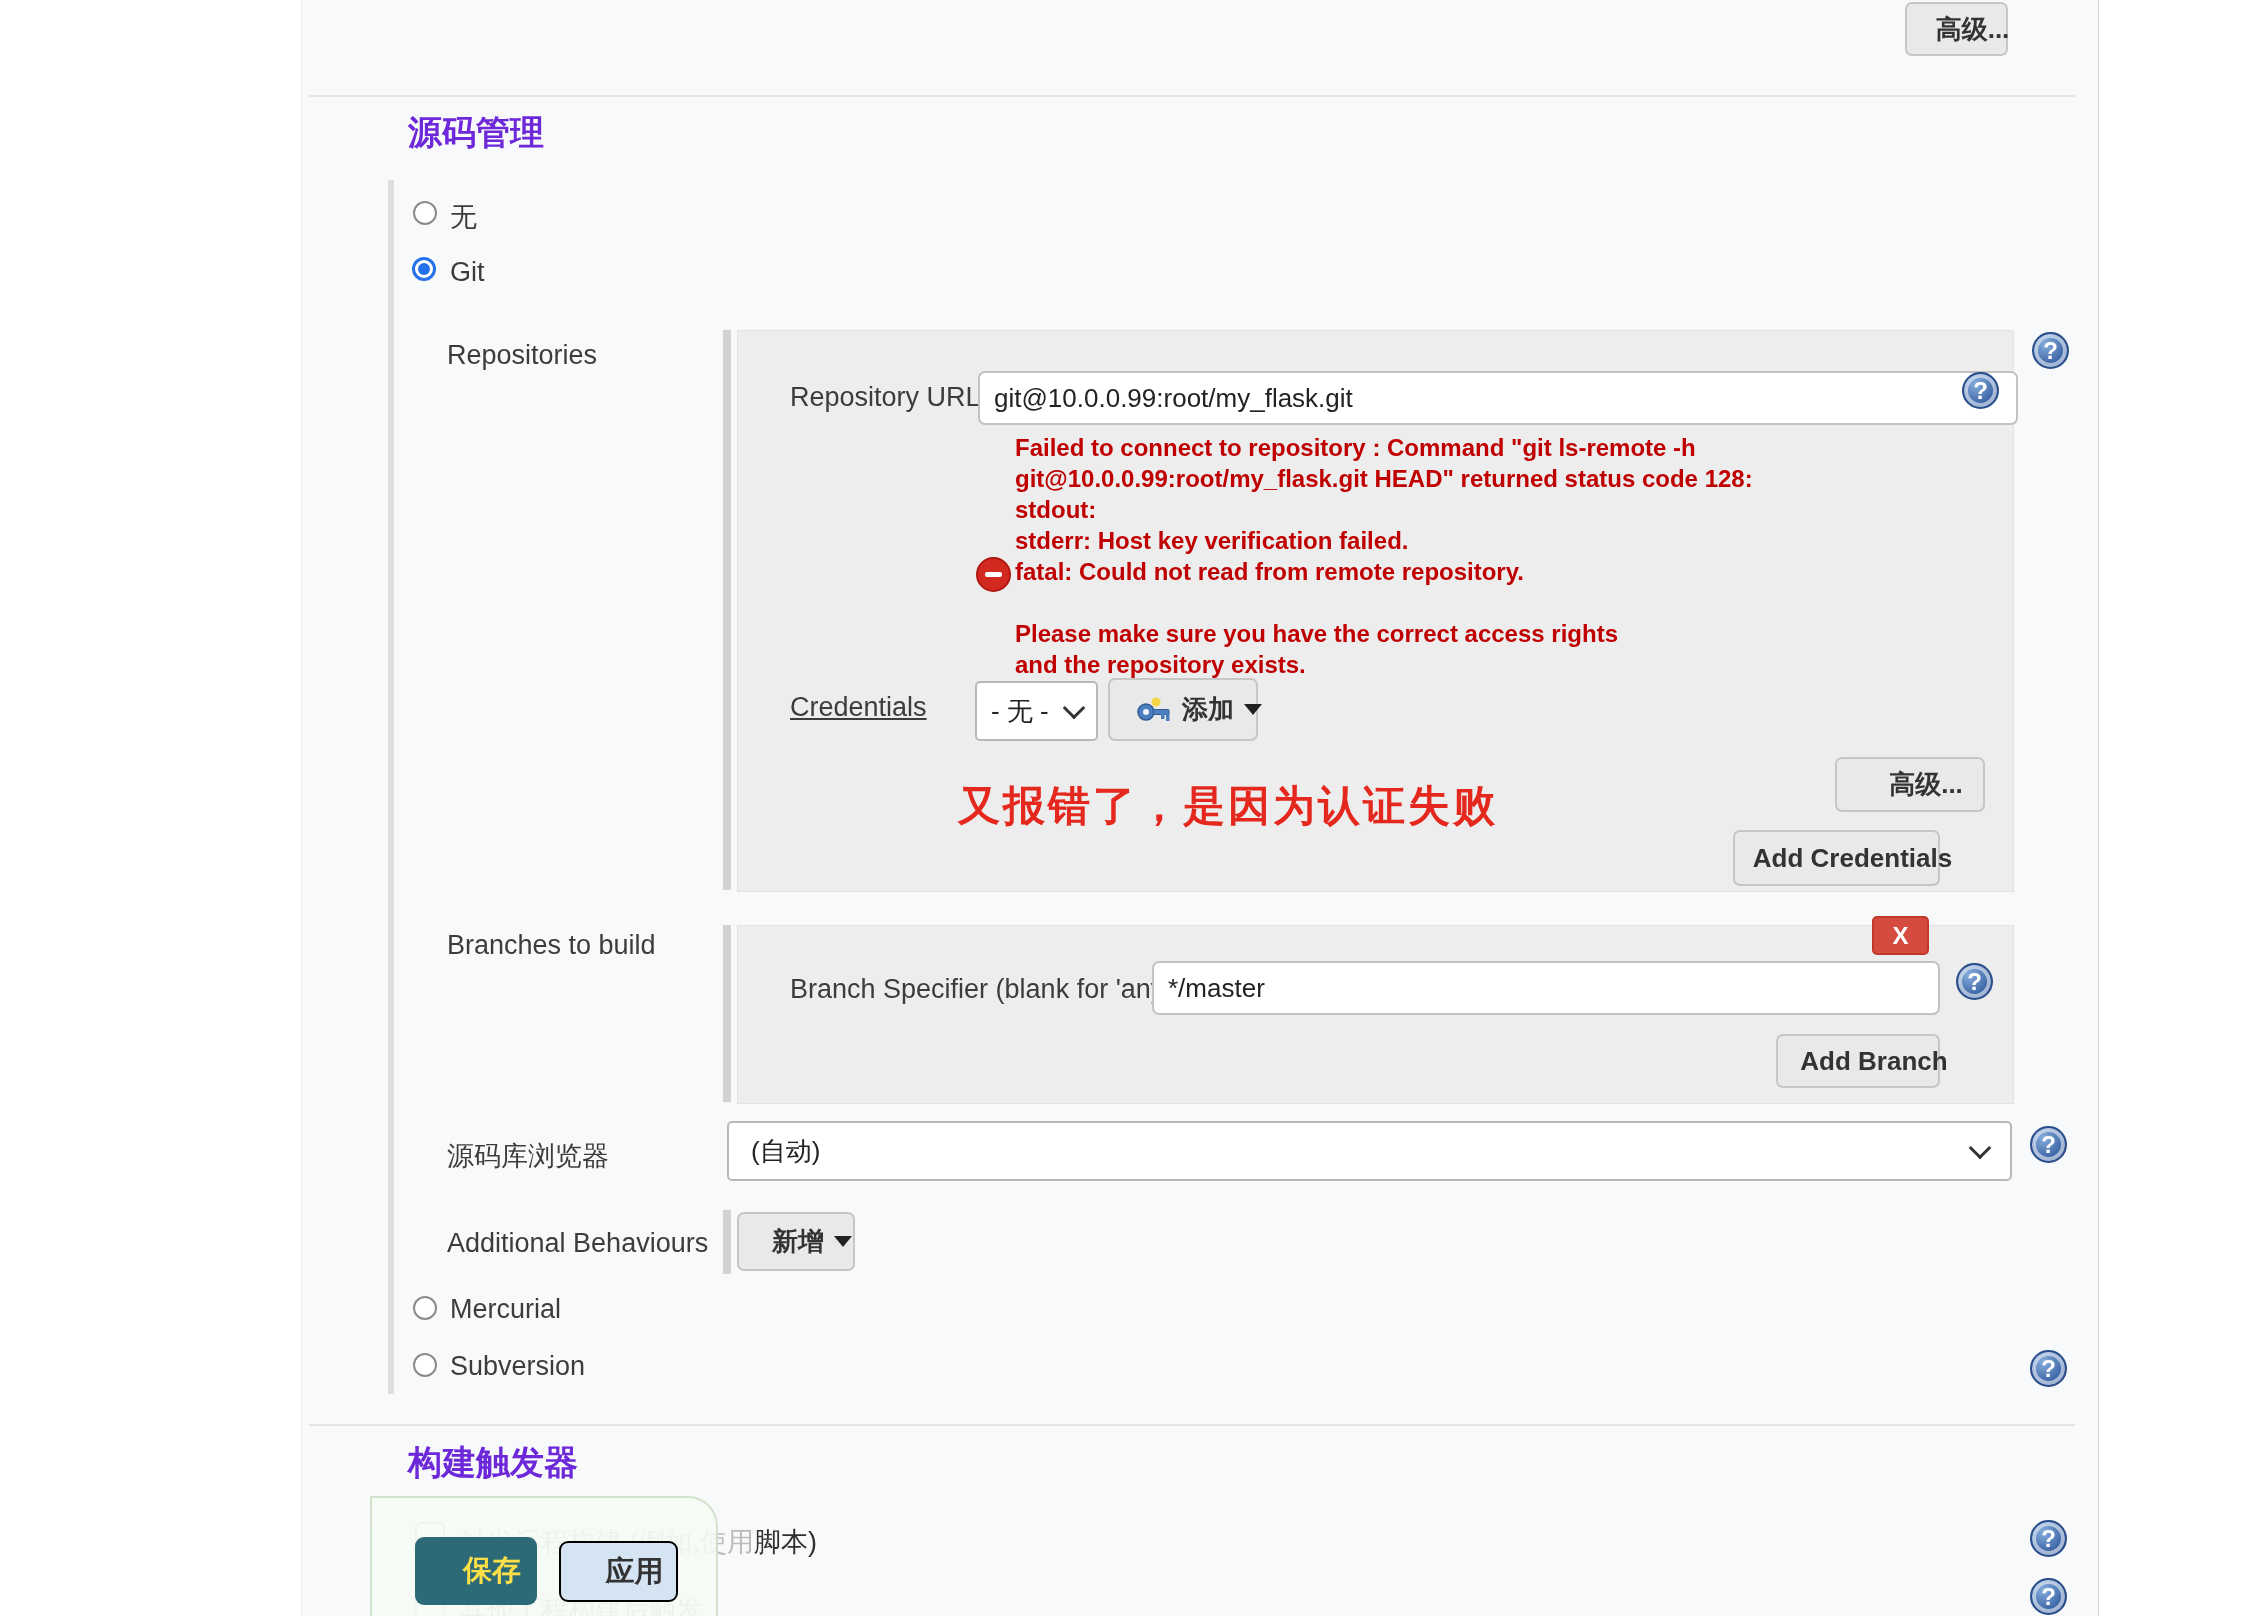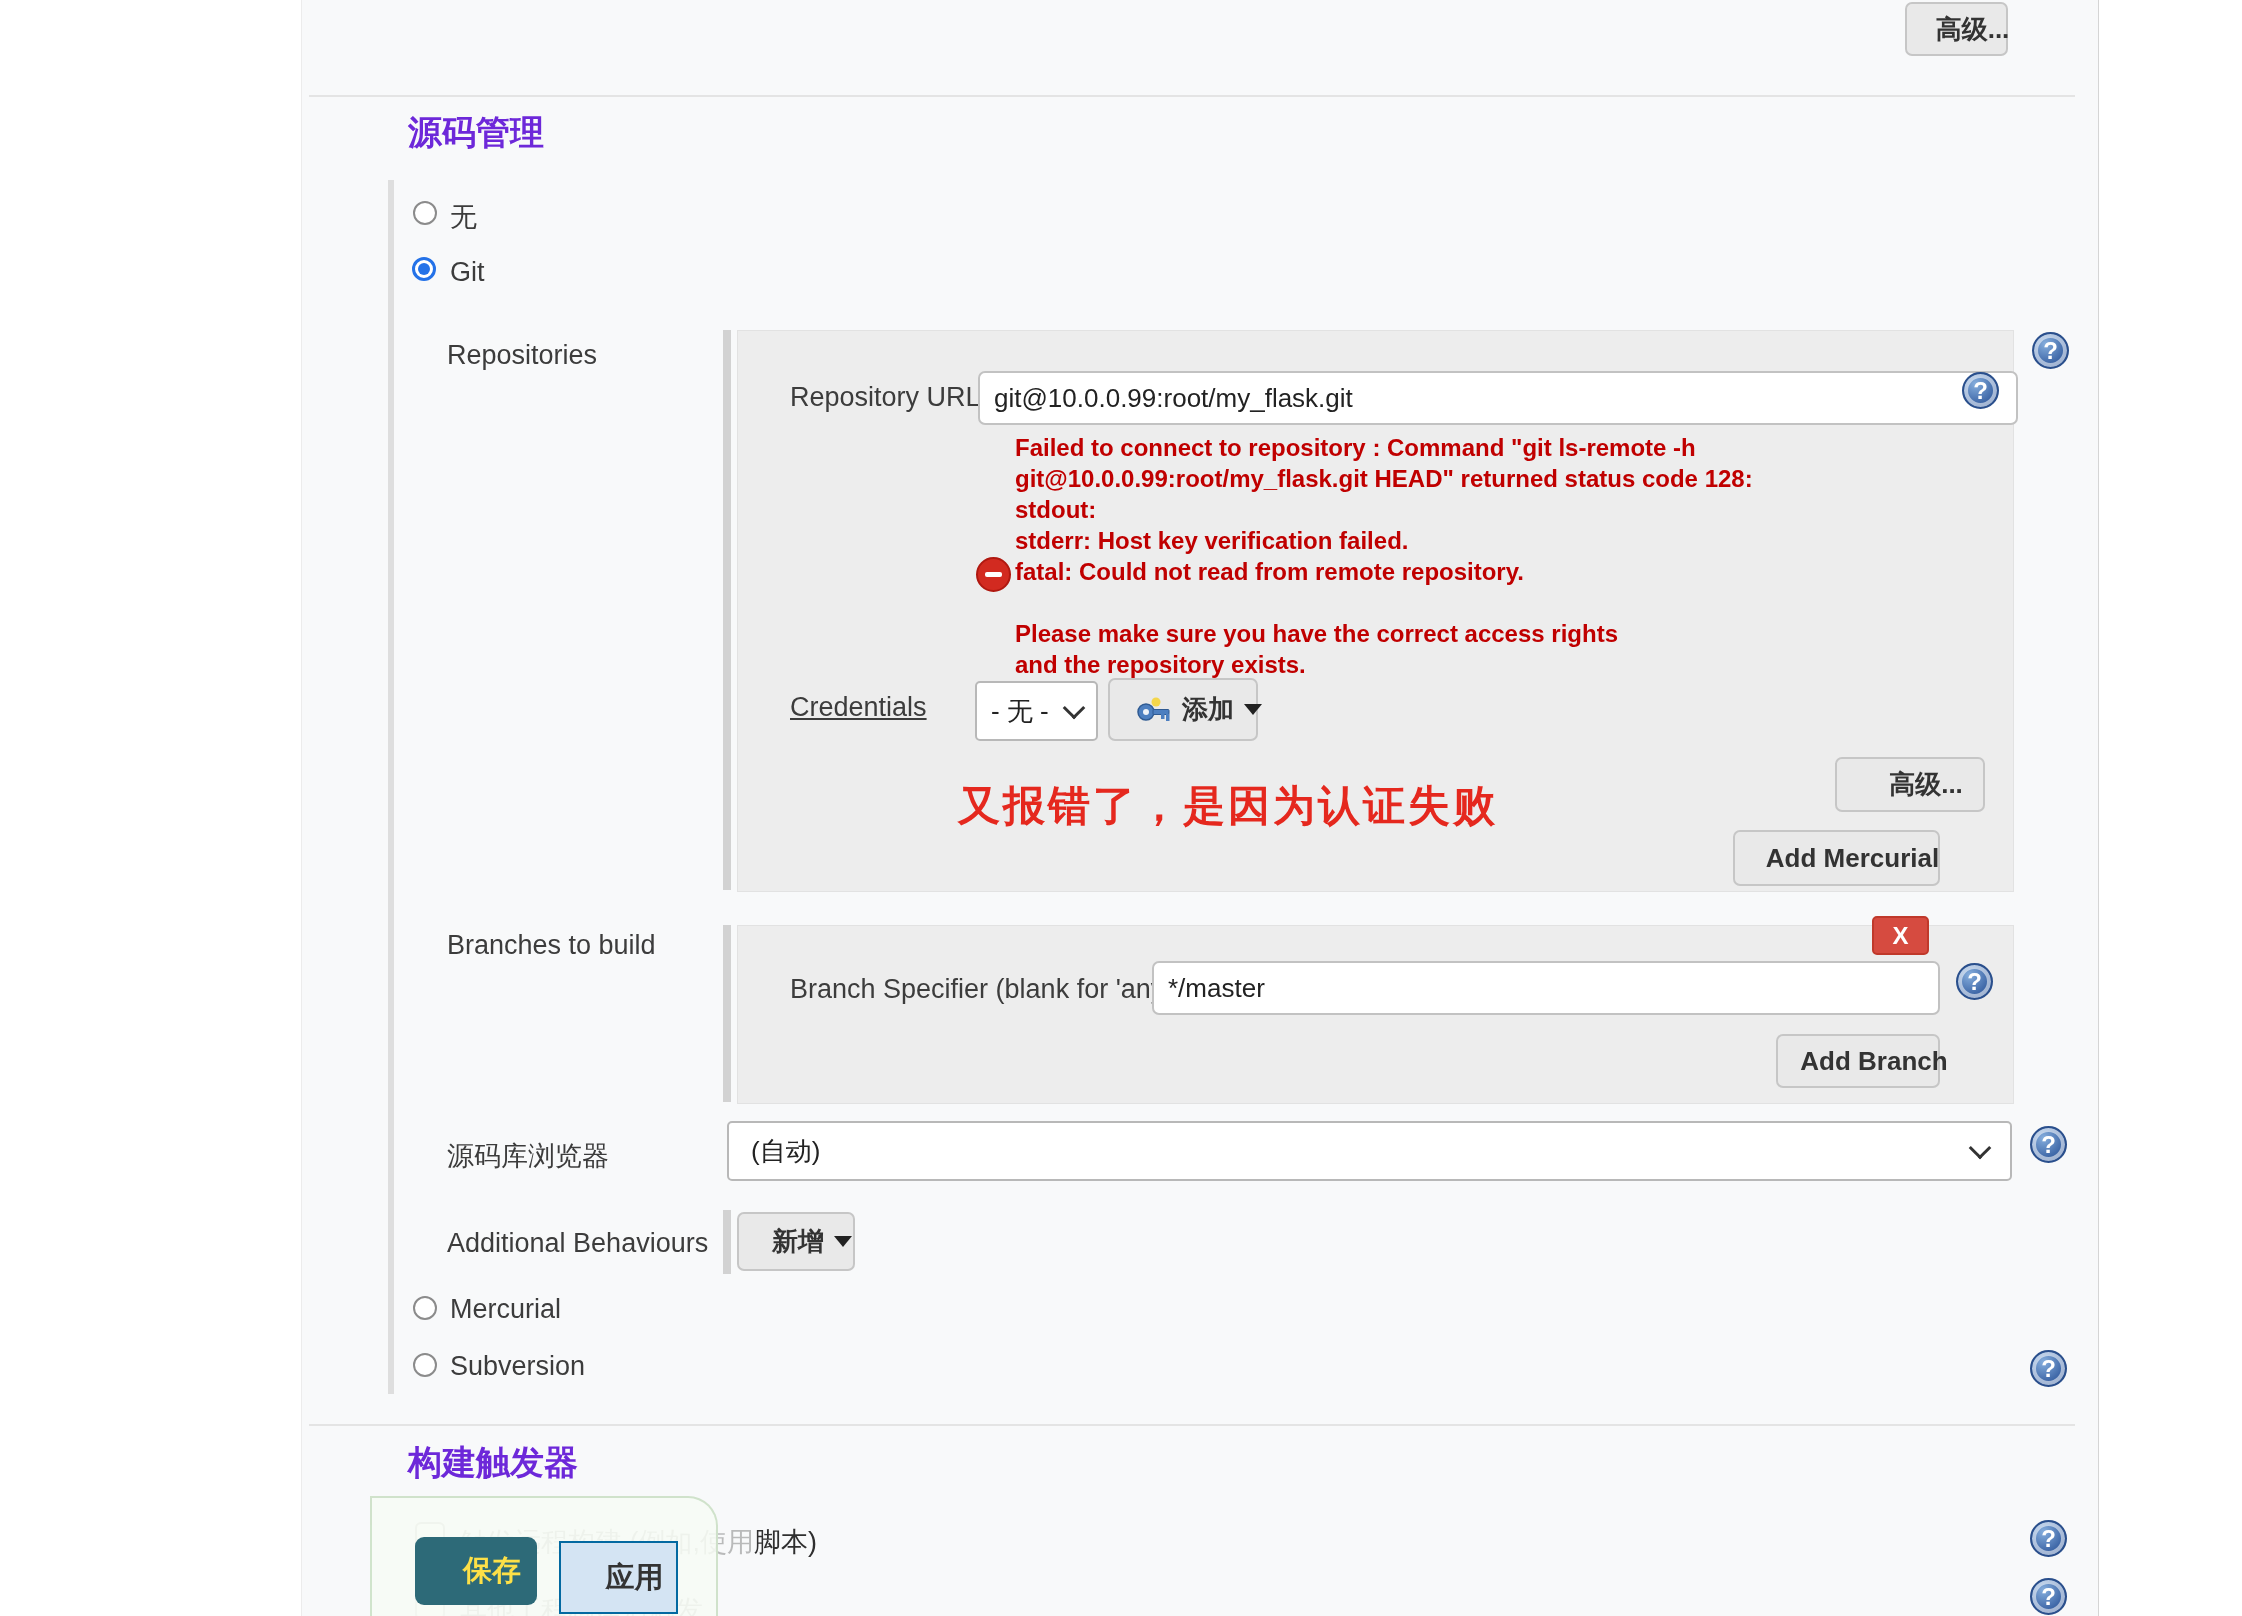--- a/index.html
+++ b/index.html
@@ -106,21 +106,21 @@
         <rect x="30" y="18" width="3.5" height="7" fill="#4d7fc0"></rect>
       </svg>
     </span>
     <span>添加</span>
     <span class="caret"></span>
   </div>
 
   <div class="annotation abs" style="left:958px; top:778px;">又报错了，是因为认证失败</div>
 
   <div class="btn abs" style="left:1835px; top:757px; width:150px; height:55px;">高级...</div>
-  <div class="btn abs" style="left:1733px; top:830px; width:207px; height:56px;">Add Mercurial</div>
+  <div class="btn abs" style="left:1733px; top:830px; width:207px; height:56px;">Add Credentials</div>
 
   <div class="label abs" style="left:447px; top:930px;">Branches to build</div>
   <div class="strip2" style="left:723px; top:925px; width:8px; height:177px;"></div>
   <div class="panel" style="left:737px; top:925px; width:1275px; height:177px;"></div>
   <div class="xbtn abs z3" style="left:1872px; top:916px; width:57px; height:39px;">X</div>
 
   <div class="label abs" style="left:790px; top:974px;">Branch Specifier (blank for 'any')</div>
   <input class="input abs" style="left: 1152px; top: 961px; width: 788px; height: 54px;" value="*/master">
   <div class="help abs" style="left:1956px; top:963px;">?</div>
   <div class="btn abs" style="left:1776px; top:1034px; width:164px; height:54px;">Add Branch</div>
@@ -153,14 +153,14 @@
   <div class="abs z1" style="left:460px; top:1524px; font-size:27px; white-space:nowrap;">
     <span class="ghost">触发远程构建 (例如,使用</span><span style="color:#2f2f2f;">脚本)</span>
   </div>
   <div class="ghost-box abs z1" style="left:415px; top:1590px; opacity:0.4;"></div>
   <div class="abs z1 ghost" style="left:460px; top:1592px; font-size:27px; white-space:nowrap;">其他工程构建后触发</div>
   <div class="help abs" style="left:2030px; top:1520px;">?</div>
   <div class="help abs" style="left:2030px; top:1578px;">?</div>
 
   <div class="footer-panel"></div>
   <div class="btn abs z3" style="left:415px; top:1537px; width:122px; height:68px; background:#2d6a78; border:none; color:#fde047; font-size:29px; border-radius:9px;">保存</div>
-  <div class="btn abs z3" style="left:559px; top:1541px; width:119px; height:73px; background:#d4e4f3; border:2px solid #0369a1; color:#333; font-size:29px; border-radius:0;">应用</div>
+  <div class="btn abs z3" style="left:559px; top:1541px; width:119px; height:61px; background:#d4e4f3; border:2px solid #000000; color:#333; font-size:29px; border-radius:9px;">应用</div>
 </div>
 
 </body></html>

